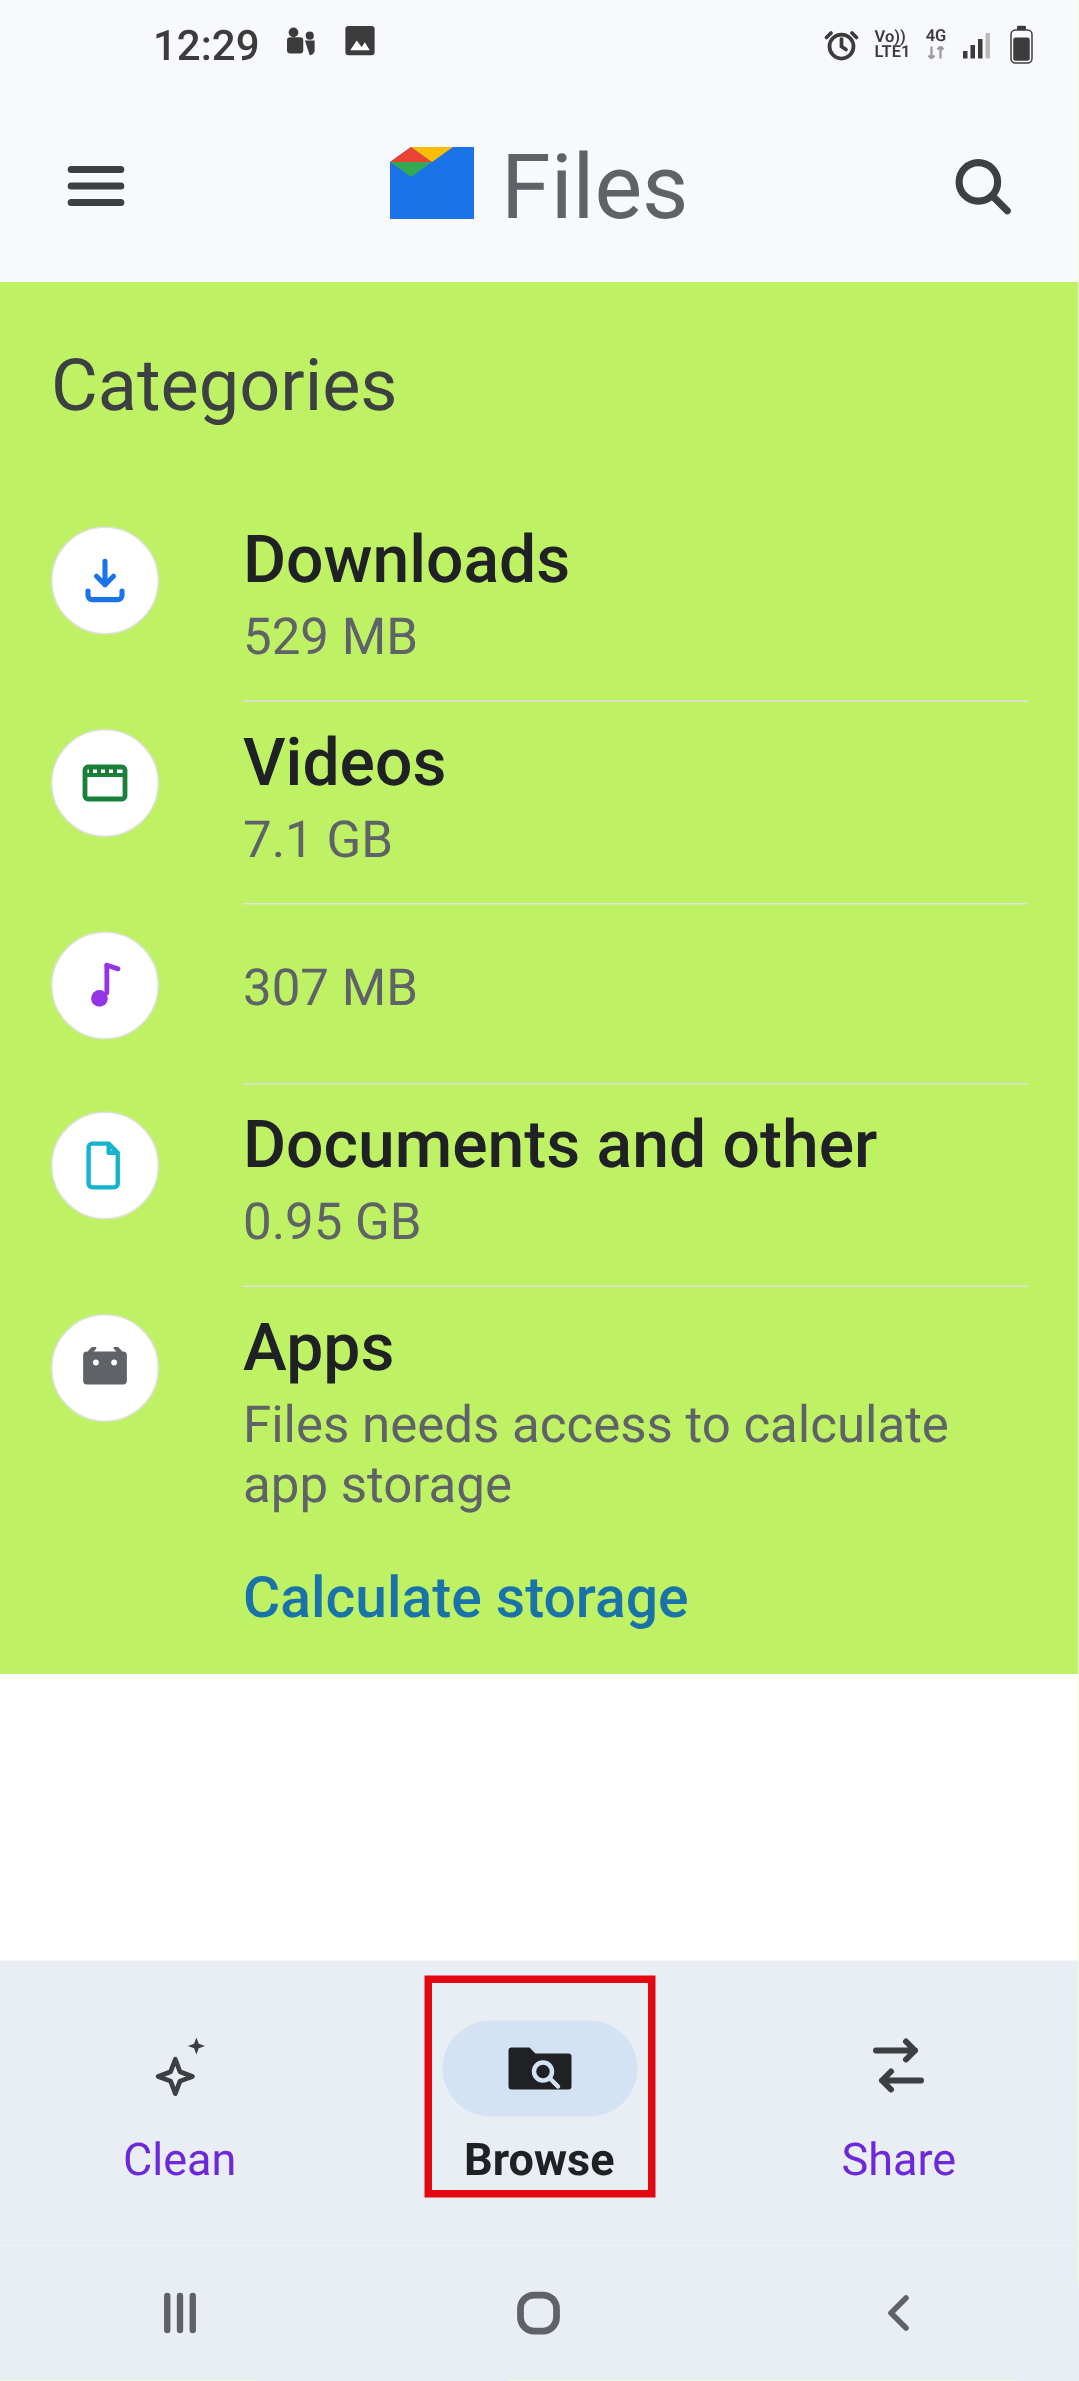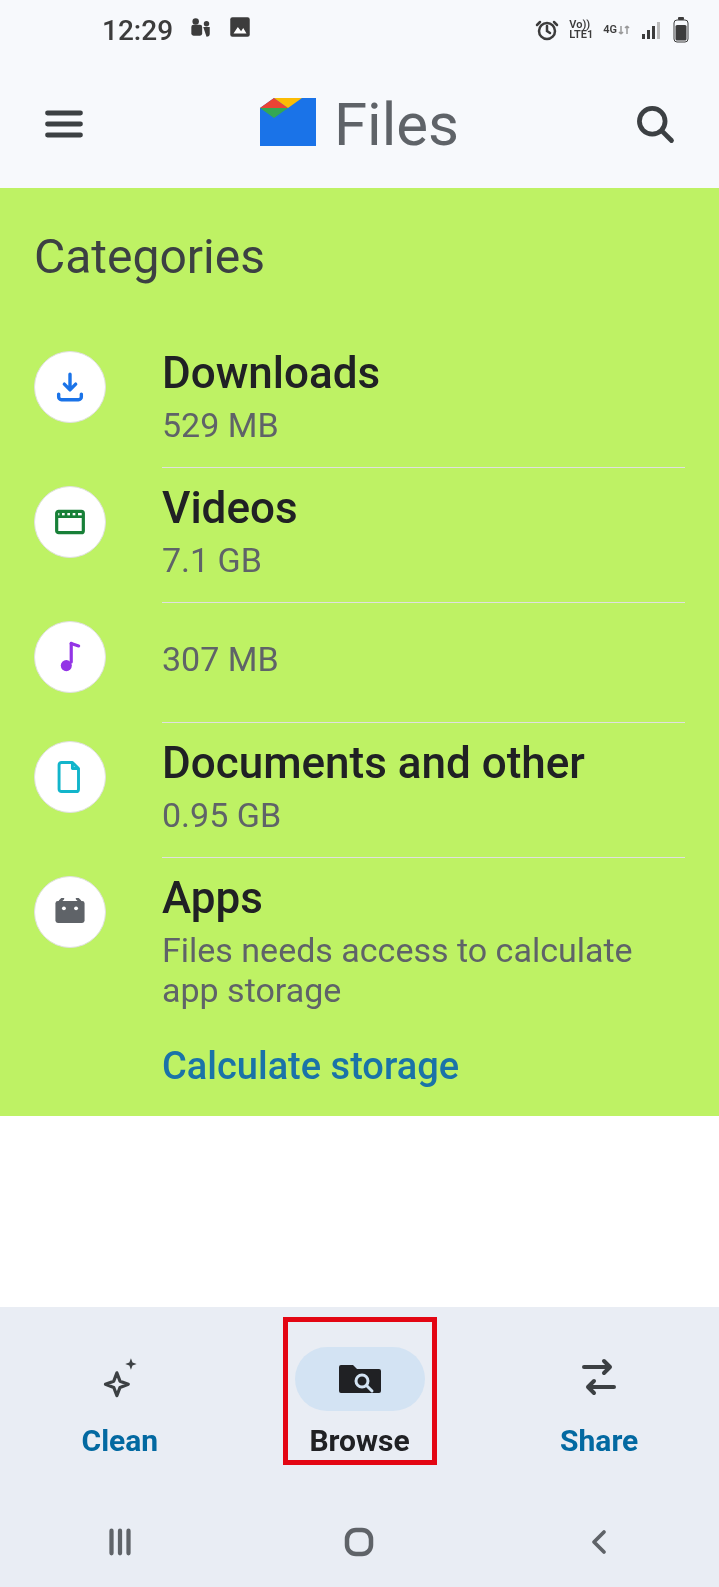--- a/index.html
+++ b/index.html
@@ -23,21 +23,21 @@
   .cat-body { flex:1; padding: 14px 0 22px 0; border-bottom: 1px solid #e0e0e0; min-height: 120px; display:flex; flex-direction:column; justify-content:center; gap:6px; }
   .cat-body.noborder { border-bottom: none; }
   .cat-name { font-size: 44px; font-weight: 500; color: #202124; }
   .cat-sub { font-size: 34px; font-weight: 400; color: #5f6368; }
   .calc-link { font-size: 38px; font-weight: 500; color: #1a73a8; padding: 28px 0 6px 0; display:inline-block; cursor:pointer; }
   
   .bottom-nav { position:absolute; bottom:90px; left:0; width:100%; height:190px; background:#e9edf4; display:flex; }
   .nav-item { flex:1; display:flex; flex-direction:column; align-items:center; justify-content:center; gap:12px; cursor:pointer; position:relative; }
   .nav-icon-pill { width: 130px; height: 64px; border-radius: 40px; display:flex; align-items:center; justify-content:center; }
   .nav-icon-pill.active { background: #d3e3f3; }
-  .nav-label { font-size: 30px; font-weight: 700; color: #0369a1; }
+  .nav-label { font-size: 30px; font-weight: 400; color: #6d28d9; }
   .nav-label.active { font-weight: 700; color: #202124; }
   .highlight-box { position:absolute; top:10px; left:50%; transform:translateX(-50%); width:154px; height:148px; border: 5px solid #e30613; pointer-events:none; }
   
   .sys-nav { position:absolute; bottom:0; left:0; width:100%; height:90px; background:#e9edf4; display:flex; align-items:center; justify-content:space-around; }
   .sys-btn { width:60px; height:60px; display:flex; align-items:center; justify-content:center; background:none; border:none; cursor:pointer; }
   body { position:relative; }
 </style>
 </head>
 <body>
 
@@ -64,21 +64,21 @@
       <svg width="24" height="24" viewBox="0 0 24 24">
           <circle cx="12" cy="13" r="8" fill="none" stroke="#3c3c3c" stroke-width="2.5"></circle>
           <path d="M12 8v5l3 2" stroke="#3c3c3c" stroke-width="2.5" fill="none" stroke-linecap="round"></path>
           <path d="M5 4l-3 3M19 4l3 3" stroke="#3c3c3c" stroke-width="2.5" stroke-linecap="round"></path>
         </svg>
     </span>
     <span style="display:flex;flex-direction:column;line-height:10px;font-size:11px;font-weight:600;">
       <span>Vo))</span>
       <span>LTE1</span>
     </span>
-    <span style="display:flex;flex-direction:row;line-height:10px;font-size:11px;font-weight:600;align-items:center;">
+    <span style="display:flex;flex-direction:column;line-height:10px;font-size:11px;font-weight:600;align-items:center;">
       <span>4G</span>
       <span>
         <svg width="14" height="12" viewBox="0 0 14 12">
             <path d="M4 2v8M4 10l-2-2M4 10l2-2" stroke="#999" stroke-width="1.5" fill="none"></path>
             <path d="M10 10V2M10 2l-2 2M10 2l2 2" stroke="#999" stroke-width="1.5" fill="none"></path>
           </svg>
       </span>
     </span>
     <span>
       <svg width="22" height="20" viewBox="0 0 22 20">

